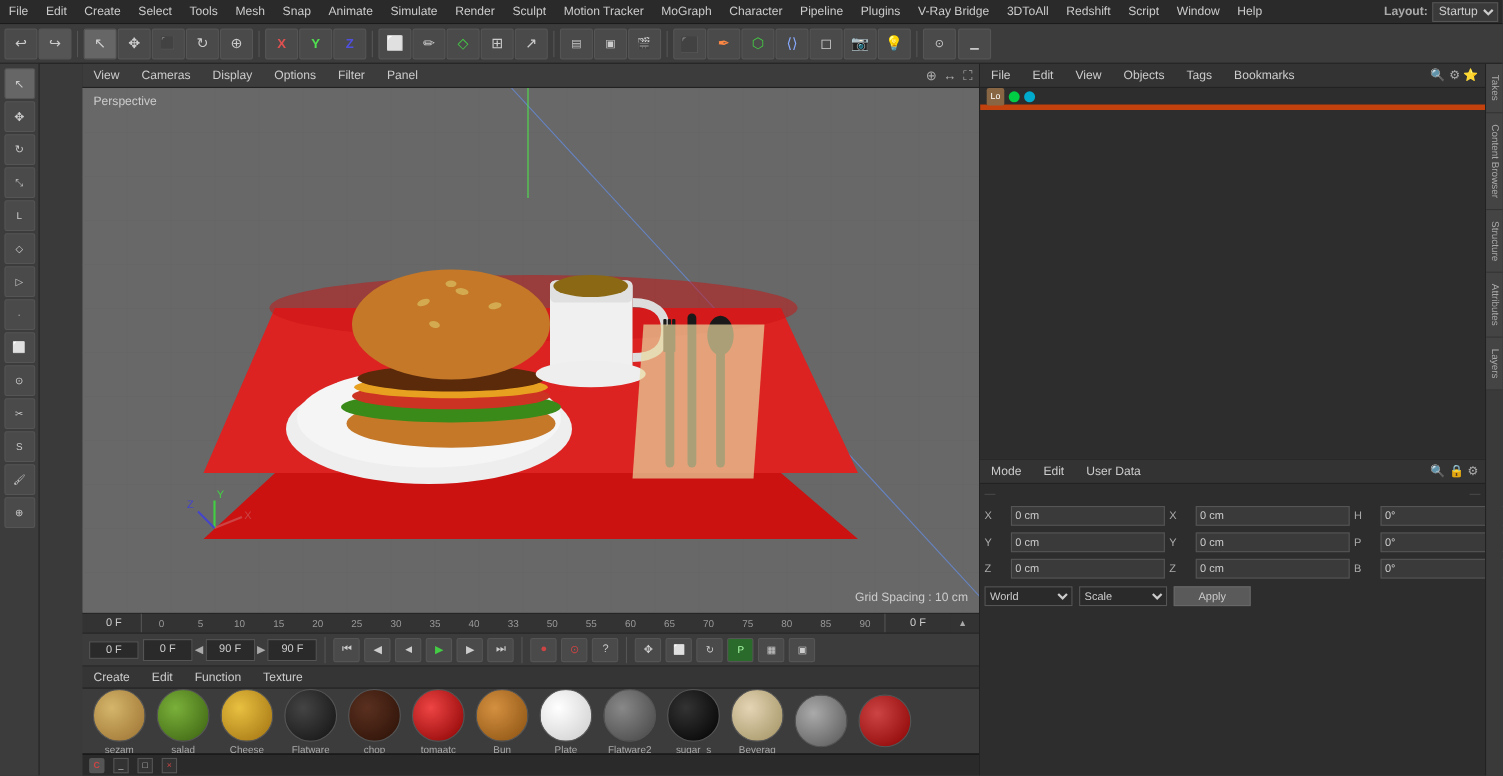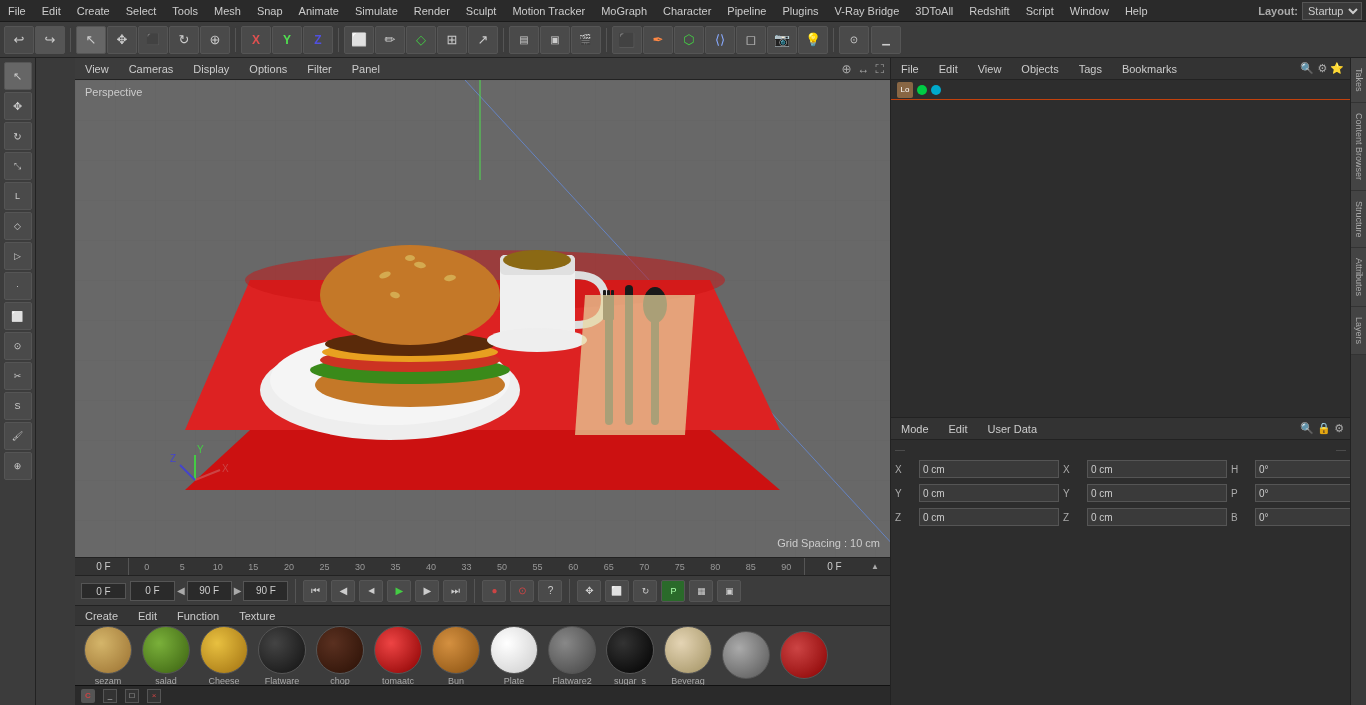--- a/index.html
+++ b/index.html
@@ -141,21 +141,21 @@
     #objects-panel-header {
       height: 22px; background: #333; border-bottom: 1px solid #222;
       display: flex; align-items: center; padding: 0 6px; gap: 12px;
     }
     .panel-menu { color: #ccc; font-size: 11px; cursor: pointer; padding: 2px 4px; }
     #objects-panel-content {
       flex: 1; background: #2d2d2d; overflow: auto;
     }
     .object-row {
       height: 20px; display: flex; align-items: center; padding: 0 6px; gap: 4px;
-      border-bottom: 1px solid #c2410c; cursor: pointer;
+      border-bottom: 5px solid #c2410c; cursor: pointer;
     }
     .obj-icon { width: 14px; height: 14px; background: #888; border-radius: 2px; font-size: 9px; display: flex; align-items: center; justify-content: center; }
     .obj-name { font-size: 11px; color: #ccc; flex: 1; }
 
     
     #attributes-panel {
       flex: 1; display: flex; flex-direction: column;
     }
     #attributes-header {
       height: 22px; background: #333; border-bottom: 1px solid #222;
@@ -665,20 +665,29 @@
                 <span class="attr-label">P</span>
                 <input class="attr-input" value="0°" style="flex: 1 1 0%;">
               </div>
               <div class="attr-row">
                 <span class="attr-label">B</span>
                 <input class="attr-input" value="0°" style="flex: 1 1 0%;">
               </div>
             </div>
           </div>
 
+          <div style="display:flex;gap:6px;align-items:center;margin-top:4px;">
+            <select class="world-select">
+              <option>World</option>
+            </select>
+            <select class="world-select">
+              <option>Scale</option>
+            </select>
+            <button class="apply-btn">Apply</button>
+          </div>
         </div>
       </div>
     </div>
 
     <div id="side-tabs-right">
       <div class="side-tab-label">Takes</div>
       <div class="side-tab-label">Content Browser</div>
       <div class="side-tab-label">Structure</div>
       <div class="side-tab-label">Attributes</div>
       <div class="side-tab-label">Layers</div>

